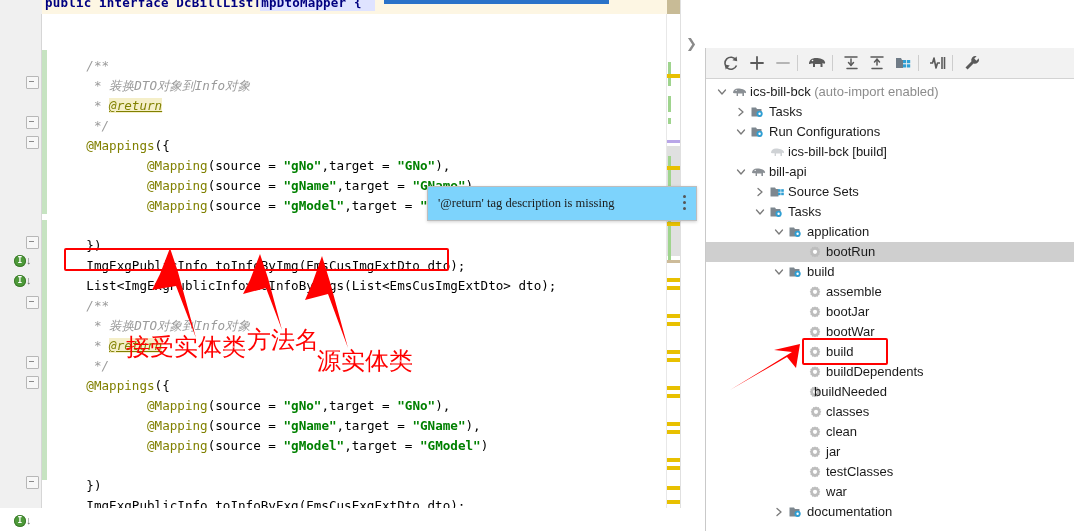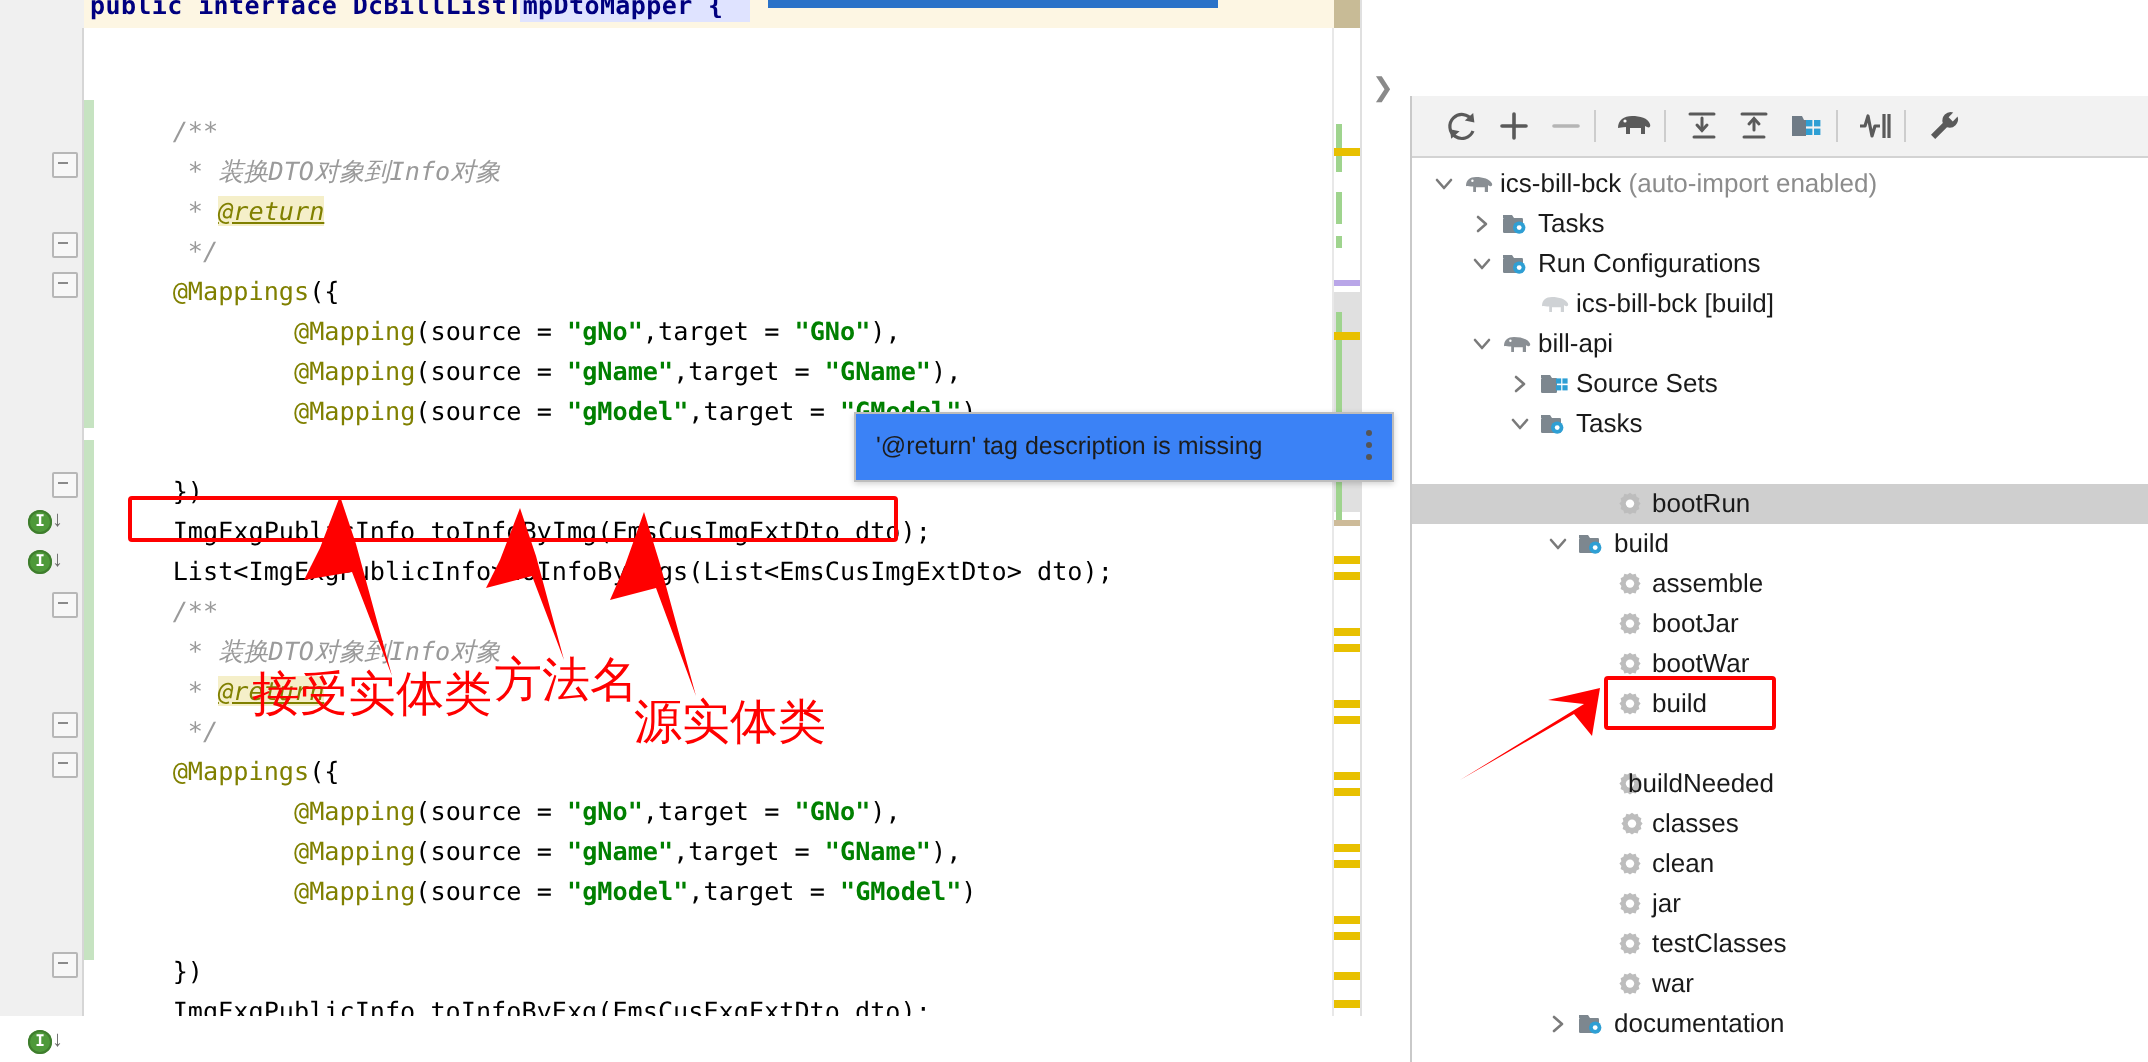--- a/index.html
+++ b/index.html
@@ -46,22 +46,22 @@
   #stripe .m{position:absolute;left:0px;width:14px;height:3px;background:#e8c000;}
   #stripe .mg{position:absolute;left:1px;width:3px;background:#9fd48e;}
   #stripe .mp{position:absolute;left:0px;width:14px;height:3px;background:#b9a6e8;}
   #stripe .mt{position:absolute;left:0px;width:14px;height:3px;background:#cdbb99;}
   #stripe .thumb{position:absolute;left:0;width:14px;background:#e0e0e0;}
   #stripe-top-box{position:absolute;right:24px;top:0px;width:14px;height:14px;background:#c8bb96;}
   #vscroll{position:absolute;right:0px;top:0;width:24px;bottom:23px;background:#ffffff;border-left:1px solid #e0e0e0;}
   #vscroll .caret{position:absolute;left:5px;top:36px;width:0;height:0;color:#8a8a8a;font-size:13px;}
 
   
-  #tooltip{position:absolute;left:427px;top:206px;width:268px;height:33px;background:#3b82f6;border:1px solid #bdbdbd;
-     box-shadow:0 1px 3px rgba(0,0,0,.18);}
+  #tooltip{position:absolute;left:427px;top:186px;width:268px;height:33px;background:#7dd3fc;border:1px solid #bdbdbd;
+     box-shadow:0 1px 3px rgba(0,0,0,.18);font-family:Liberation Serif, serif;}
   #tooltip .tt-text{position:absolute;left:10px;top:9px;font-size:12.5px;color:#1c1c1c;white-space:nowrap;}
   #tooltip .tt-dots{position:absolute;right:10px;top:8px;width:3px;height:16px;}
   #tooltip .tt-dots i{display:block;width:3px;height:3px;background:#555;border-radius:50%;margin-bottom:3px;}
 
   
   #bottom-bar{position:absolute;left:0;bottom:0;width:705px;height:23px;background:#f2f2f2;border-top:1px solid #d9d9d9;}
   #bottom-bar .bc{position:absolute;left:62px;top:4px;font-size:12.5px;color:#3c3c3c;}
 
   
   .redbox{position:absolute;border:2px solid #ff0000;border-radius:2px;box-sizing:border-box;}
@@ -423,20 +423,34 @@
         <span class="ticon" style="left: 64px;"><svg width="16" height="14" viewBox="0 0 16 14">
             <path d="M0.5 2.5 L5 2.5 L6 4 L0.5 4 Z" fill="#7d878f"></path>
             <rect x="0.5" y="4" width="10" height="7.5" rx="0.6" fill="#7d878f"></rect>
             <g transform="translate(5.4,5.6)">
               <circle cx="3.2" cy="3.2" r="3.1" fill="#2e9fd4"></circle>
               <circle cx="3.2" cy="3.2" r="1.2" fill="#ffffff"></circle>
             </g>
           </svg></span>
         <span class="tlabel" style="left: 82px;">Tasks</span>
       </div>
+      <div class="trow" style="top: 143px;">
+        <span class="twist" style="left: 67px;"><svg width="12" height="12" viewBox="0 0 12 12">
+            <path d="M2.5 4 L6 8 L9.5 4" stroke="#7a7a7a" stroke-width="1.3" fill="none" stroke-linecap="round" stroke-linejoin="round"></path>
+          </svg></span>
+        <span class="ticon" style="left: 83px;"><svg width="16" height="14" viewBox="0 0 16 14">
+            <path d="M0.5 2.5 L5 2.5 L6 4 L0.5 4 Z" fill="#7d878f"></path>
+            <rect x="0.5" y="4" width="10" height="7.5" rx="0.6" fill="#7d878f"></rect>
+            <g transform="translate(5.4,5.6)">
+              <circle cx="3.2" cy="3.2" r="3.1" fill="#2e9fd4"></circle>
+              <circle cx="3.2" cy="3.2" r="1.2" fill="#ffffff"></circle>
+            </g>
+          </svg></span>
+        <span class="tlabel" style="left: 101px;">application</span>
+      </div>
       <div class="trow sel" style="top: 163px;">
         <span class="ticon" style="left: 102px;"><svg width="14" height="14" viewBox="0 0 14 14">
             <path d="M7 1.4 L8.3 2.2 L9.8 1.9 L10.3 3.4 L11.7 4.1 L11.3 5.6 L12.3 6.8 L11.3 8 L11.7 9.5 L10.3 10.2 L9.8 11.7 L8.3 11.4 L7 12.2 L5.7 11.4 L4.2 11.7 L3.7 10.2 L2.3 9.5 L2.7 8 L1.7 6.8 L2.7 5.6 L2.3 4.1 L3.7 3.4 L4.2 1.9 L5.7 2.2 Z" fill="#bdbdbd"></path>
             <circle cx="7" cy="6.8" r="2.1" fill="#ffffff"></circle>
           </svg></span>
         <span class="tlabel" style="left: 120px;">bootRun</span>
       </div>
       <div class="trow" style="top: 183px;">
         <span class="twist" style="left: 67px;"><svg width="12" height="12" viewBox="0 0 12 12">
             <path d="M2.5 4 L6 8 L9.5 4" stroke="#7a7a7a" stroke-width="1.3" fill="none" stroke-linecap="round" stroke-linejoin="round"></path>
@@ -471,20 +485,27 @@
             <circle cx="7" cy="6.8" r="2.1" fill="#ffffff"></circle>
           </svg></span>
         <span class="tlabel" style="left: 120px;">bootWar</span>
       </div>
       <div class="trow" style="top: 263px;">
         <span class="ticon" style="left: 102px;"><svg width="14" height="14" viewBox="0 0 14 14">
             <path d="M7 1.4 L8.3 2.2 L9.8 1.9 L10.3 3.4 L11.7 4.1 L11.3 5.6 L12.3 6.8 L11.3 8 L11.7 9.5 L10.3 10.2 L9.8 11.7 L8.3 11.4 L7 12.2 L5.7 11.4 L4.2 11.7 L3.7 10.2 L2.3 9.5 L2.7 8 L1.7 6.8 L2.7 5.6 L2.3 4.1 L3.7 3.4 L4.2 1.9 L5.7 2.2 Z" fill="#bdbdbd"></path>
             <circle cx="7" cy="6.8" r="2.1" fill="#ffffff"></circle>
           </svg></span>
         <span class="tlabel" style="left: 120px;">build</span>
+      </div>
+      <div class="trow" style="top: 283px;">
+        <span class="ticon" style="left: 102px;"><svg width="14" height="14" viewBox="0 0 14 14">
+            <path d="M7 1.4 L8.3 2.2 L9.8 1.9 L10.3 3.4 L11.7 4.1 L11.3 5.6 L12.3 6.8 L11.3 8 L11.7 9.5 L10.3 10.2 L9.8 11.7 L8.3 11.4 L7 12.2 L5.7 11.4 L4.2 11.7 L3.7 10.2 L2.3 9.5 L2.7 8 L1.7 6.8 L2.7 5.6 L2.3 4.1 L3.7 3.4 L4.2 1.9 L5.7 2.2 Z" fill="#bdbdbd"></path>
+            <circle cx="7" cy="6.8" r="2.1" fill="#ffffff"></circle>
+          </svg></span>
+        <span class="tlabel" style="left: 120px;">buildDependents</span>
       </div>
       <div class="trow" style="top: 303px;">
         <span class="ticon" style="left: 102px;"><svg width="14" height="14" viewBox="0 0 14 14">
             <path d="M7 1.4 L8.3 2.2 L9.8 1.9 L10.3 3.4 L11.7 4.1 L11.3 5.6 L12.3 6.8 L11.3 8 L11.7 9.5 L10.3 10.2 L9.8 11.7 L8.3 11.4 L7 12.2 L5.7 11.4 L4.2 11.7 L3.7 10.2 L2.3 9.5 L2.7 8 L1.7 6.8 L2.7 5.6 L2.3 4.1 L3.7 3.4 L4.2 1.9 L5.7 2.2 Z" fill="#bdbdbd"></path>
             <circle cx="7" cy="6.8" r="2.1" fill="#ffffff"></circle>
           </svg></span>
         <span class="tlabel" style="left: 108px;">buildNeeded</span>
       </div>
       <div class="trow" style="top: 323px; text-align: right;">
         <span class="ticon" style="left: 102px;"><svg width="14" height="14" viewBox="0 0 14 14">

